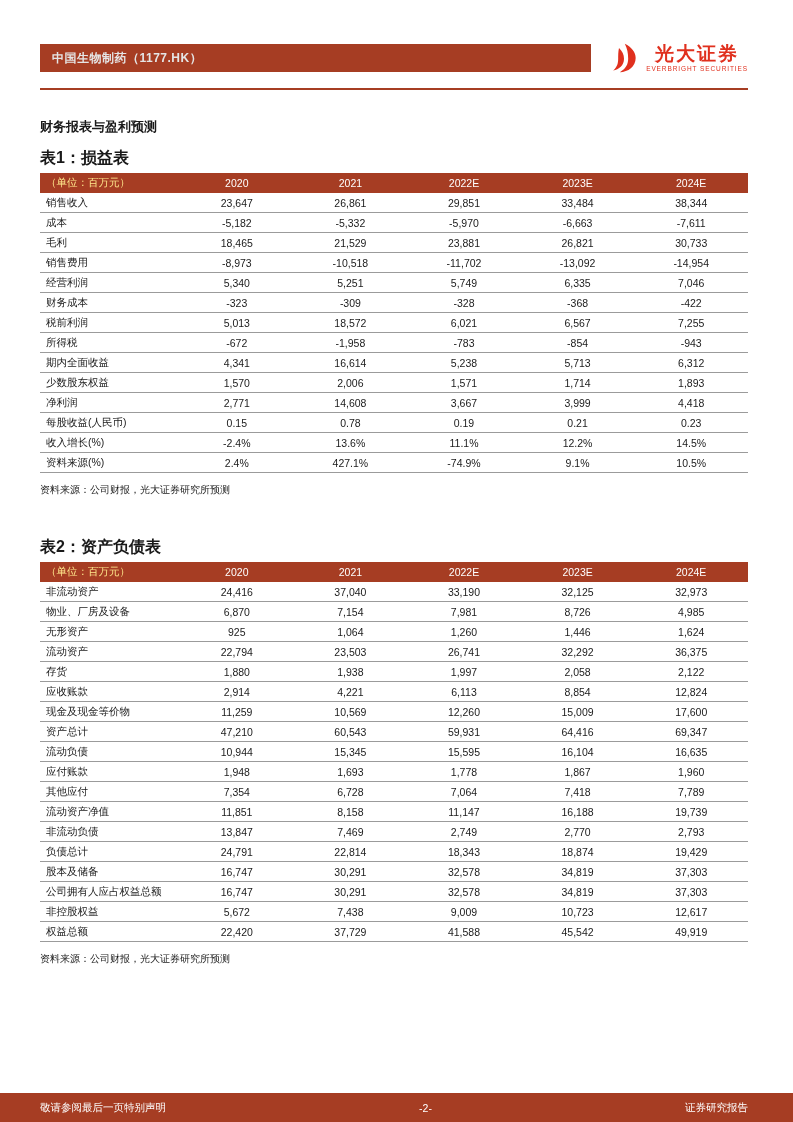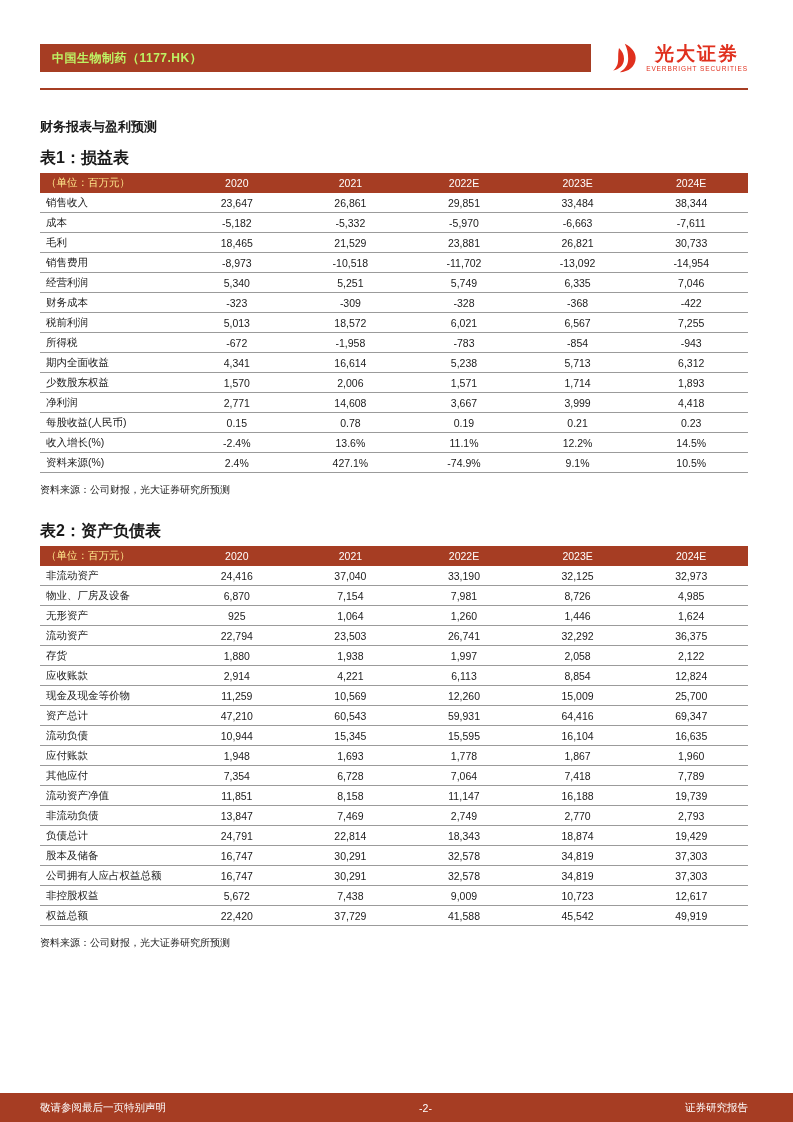--- a/index.html
+++ b/index.html
@@ -10,32 +10,32 @@
     --grid-line:#9B9B9B;
     --text:#1A1A1A;
   }
   html,body{margin:0;padding:0;background:#ffffff;}
   body{font-family:"Liberation Sans","DejaVu Sans",sans-serif;color:var(--text);}
   .page{position:relative;width:793px;height:1122px;background:#ffffff;overflow:hidden;margin:0 auto;}
 
   
   .header{display:flex;align-items:center;gap:18px;padding:42px 45px 0 40px;}
   .title-bar{flex:1;height:28px;background:var(--bar-red);display:flex;align-items:center;padding:0 12px;box-sizing:border-box;}
-  .title-bar span{color:#bef264;font-weight:bold;font-size:12px;letter-spacing:0.5px;}
+  .title-bar span{color:#e5e5e5;font-weight:bold;font-size:12px;letter-spacing:0.5px;}
   .logo{display:flex;align-items:center;gap:7px;flex:0 0 auto;}
   .logo-mark svg{width:30px;height:32px;display:block;}
   .logo-cn{font-size:19px;font-weight:bold;color:var(--logo-red);letter-spacing:2px;line-height:1;text-align:center;}
   .logo-en{font-size:6.5px;color:var(--logo-red);letter-spacing:0.9px;margin-top:2px;}
   .rule{margin:14px 45px 0 40px;border-top:2px solid var(--bar-red);}
 
   
   .content{padding:0 45px 0 40px;}
   .section-title{font-size:13px;font-weight:bold;margin:28px 0 12px 0;}
   .table-caption{font-size:16px;font-weight:bold;margin:0 0 4px 0;}
-  .table-block + .table-block{margin-top:24px;}
+  .table-block + .table-block{margin-top:40px;}
 
   table{width:100%;border-collapse:collapse;table-layout:fixed;}
   thead th{background:var(--bar-red);color:#ffffff;font-size:10.5px;font-weight:normal;padding:3px 2px;}
   thead th.unit{color:var(--unit-yellow);text-align:left;padding-left:6px;width:132px;}
   thead th.num{text-align:center;}
   tbody td{font-size:10.5px;padding:2.5px 2px;border-bottom:1px solid var(--grid-line);vertical-align:middle;}
   tbody td.row-label{text-align:left;padding-left:6px;}
   tbody td.num{text-align:center;}
   .source{font-size:10px;margin-top:10px;}
 
@@ -264,21 +264,21 @@
               <td class="num">6,113</td>
               <td class="num">8,854</td>
               <td class="num">12,824</td>
             </tr>
             <tr>
               <td class="row-label">现金及现金等价物</td>
               <td class="num">11,259</td>
               <td class="num">10,569</td>
               <td class="num">12,260</td>
               <td class="num">15,009</td>
-              <td class="num">25,700</td>
+              <td class="num">17,600</td>
             </tr>
             <tr>
               <td class="row-label">资产总计</td>
               <td class="num">47,210</td>
               <td class="num">60,543</td>
               <td class="num">59,931</td>
               <td class="num">64,416</td>
               <td class="num">69,347</td>
             </tr>
             <tr>

